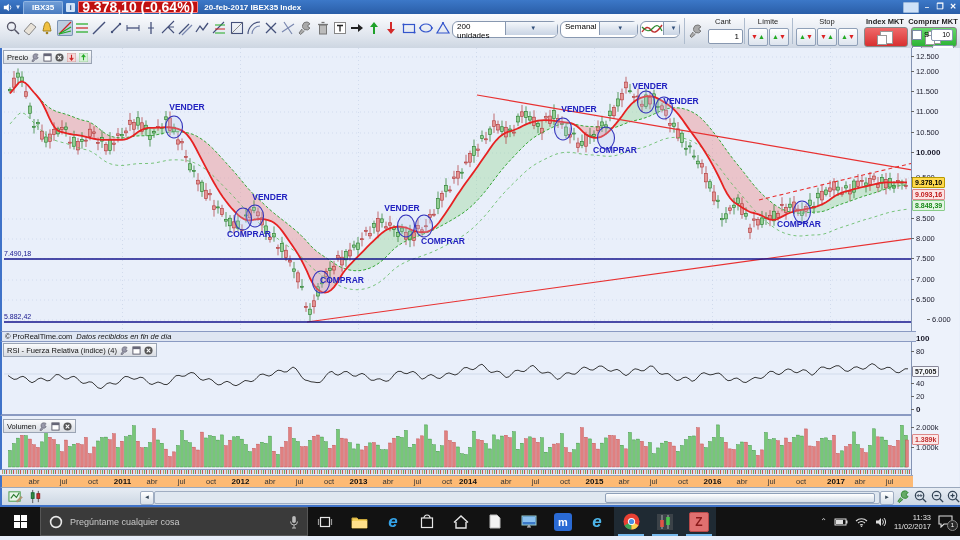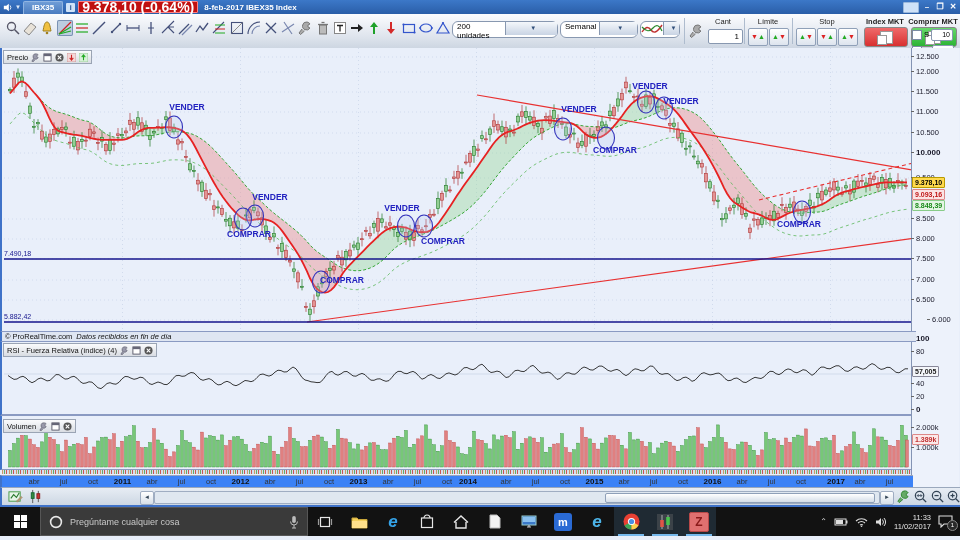--- a/index.html
+++ b/index.html
@@ -64,21 +64,21 @@
   #footerbar{position:absolute;left:0;top:331px;width:911px;height:9px;background:#dfe6f2;
     border-top:1px solid #8a9ac2;border-bottom:1px solid #8a9ac2;font-size:7.5px;color:#111;
     display:flex;align-items:center;padding-left:3px;z-index:8;border-left:2px solid #3f72c8;}
   #footerbar i{margin-left:4px;}
   #rsi-pane{position:absolute;left:0;top:341px;width:911px;height:73px;background:#e9effa;
     border-bottom:2px solid #8a9ac2;border-left:2px solid #3f72c8;}
   #vol-pane{position:absolute;left:0;top:416px;width:911px;height:53px;background:#e9effa;
     border-bottom:1px solid #8a9ac2;border-left:2px solid #3f72c8;}
   #tickstrip{position:absolute;left:2px;top:470px;width:909px;height:4px;
     background:repeating-linear-gradient(90deg,#c96 0 1px,#d4e0f0 1px 2px,#6a6 2px 3px,#d4e0f0 3px 4px,#c55 4px 5px,#d4e0f0 5px 7px);}
-  #xaxis{position:absolute;left:0;top:475px;width:911px;height:12px;background:#3b82f6;
+  #xaxis{position:absolute;left:0;top:475px;width:911px;height:12px;background:#fdba74;
     border-top:1px solid #98a4bc;z-index:6;border-left:2px solid #3f72c8;}
   .xl{position:absolute;top:1px;font-size:7.5px;color:#333;transform:translateX(-50%);}
   .xl.y{font-weight:bold;color:#111;font-size:8px;}
   
   #scrollrow{position:absolute;left:0;top:487px;width:960px;height:17px;background:linear-gradient(#e7edf4,#cdd7e3);
     border-top:1px solid #9aa8bc;z-index:6;border-left:2px solid #3f72c8;border-right:2px solid #3f72c8;}
   #sb-track{position:absolute;left:152px;top:3px;width:724px;height:11px;background:#dfe7f0;
     border:1px solid #9fadc2;border-radius:2px;}
   #sb-thumb{position:absolute;left:450px;top:1px;width:268px;height:8px;background:linear-gradient(#ffffff,#d4dde8);
     border:1px solid #8fa0b8;border-radius:2px;}
@@ -108,21 +108,21 @@
 
   <div id="titlebar">
     <svg class="spk" viewBox="0 0 12 10">
         <polygon points="1,3 4,3 7,0.5 7,9.5 4,7 1,7" fill="#fff"></polygon>
         <path d="M8.5,2.5 q2,2.5 0,5" stroke="#fff" fill="none" stroke-width="1"></path>
       </svg>
     <span class="caret">▼</span>
     <div class="tab">IBX35</div>
     <span class="info-ic">i</span>
     <span class="price-badge">9.378,10 (-0,64%)</span>
-    <span class="title-txt">8-feb-2017 IBEX35 Index</span>
+    <span class="title-txt">20-feb-2017 IBEX35 Index</span>
     <div id="win-controls">
       <span class="kb"></span>
       <span class="wc">–</span>
       <span class="wc">❐</span>
       <span class="wc">✕</span>
     </div>
   </div>
 
   <div id="toolbar">
     <div id="drawtools">

